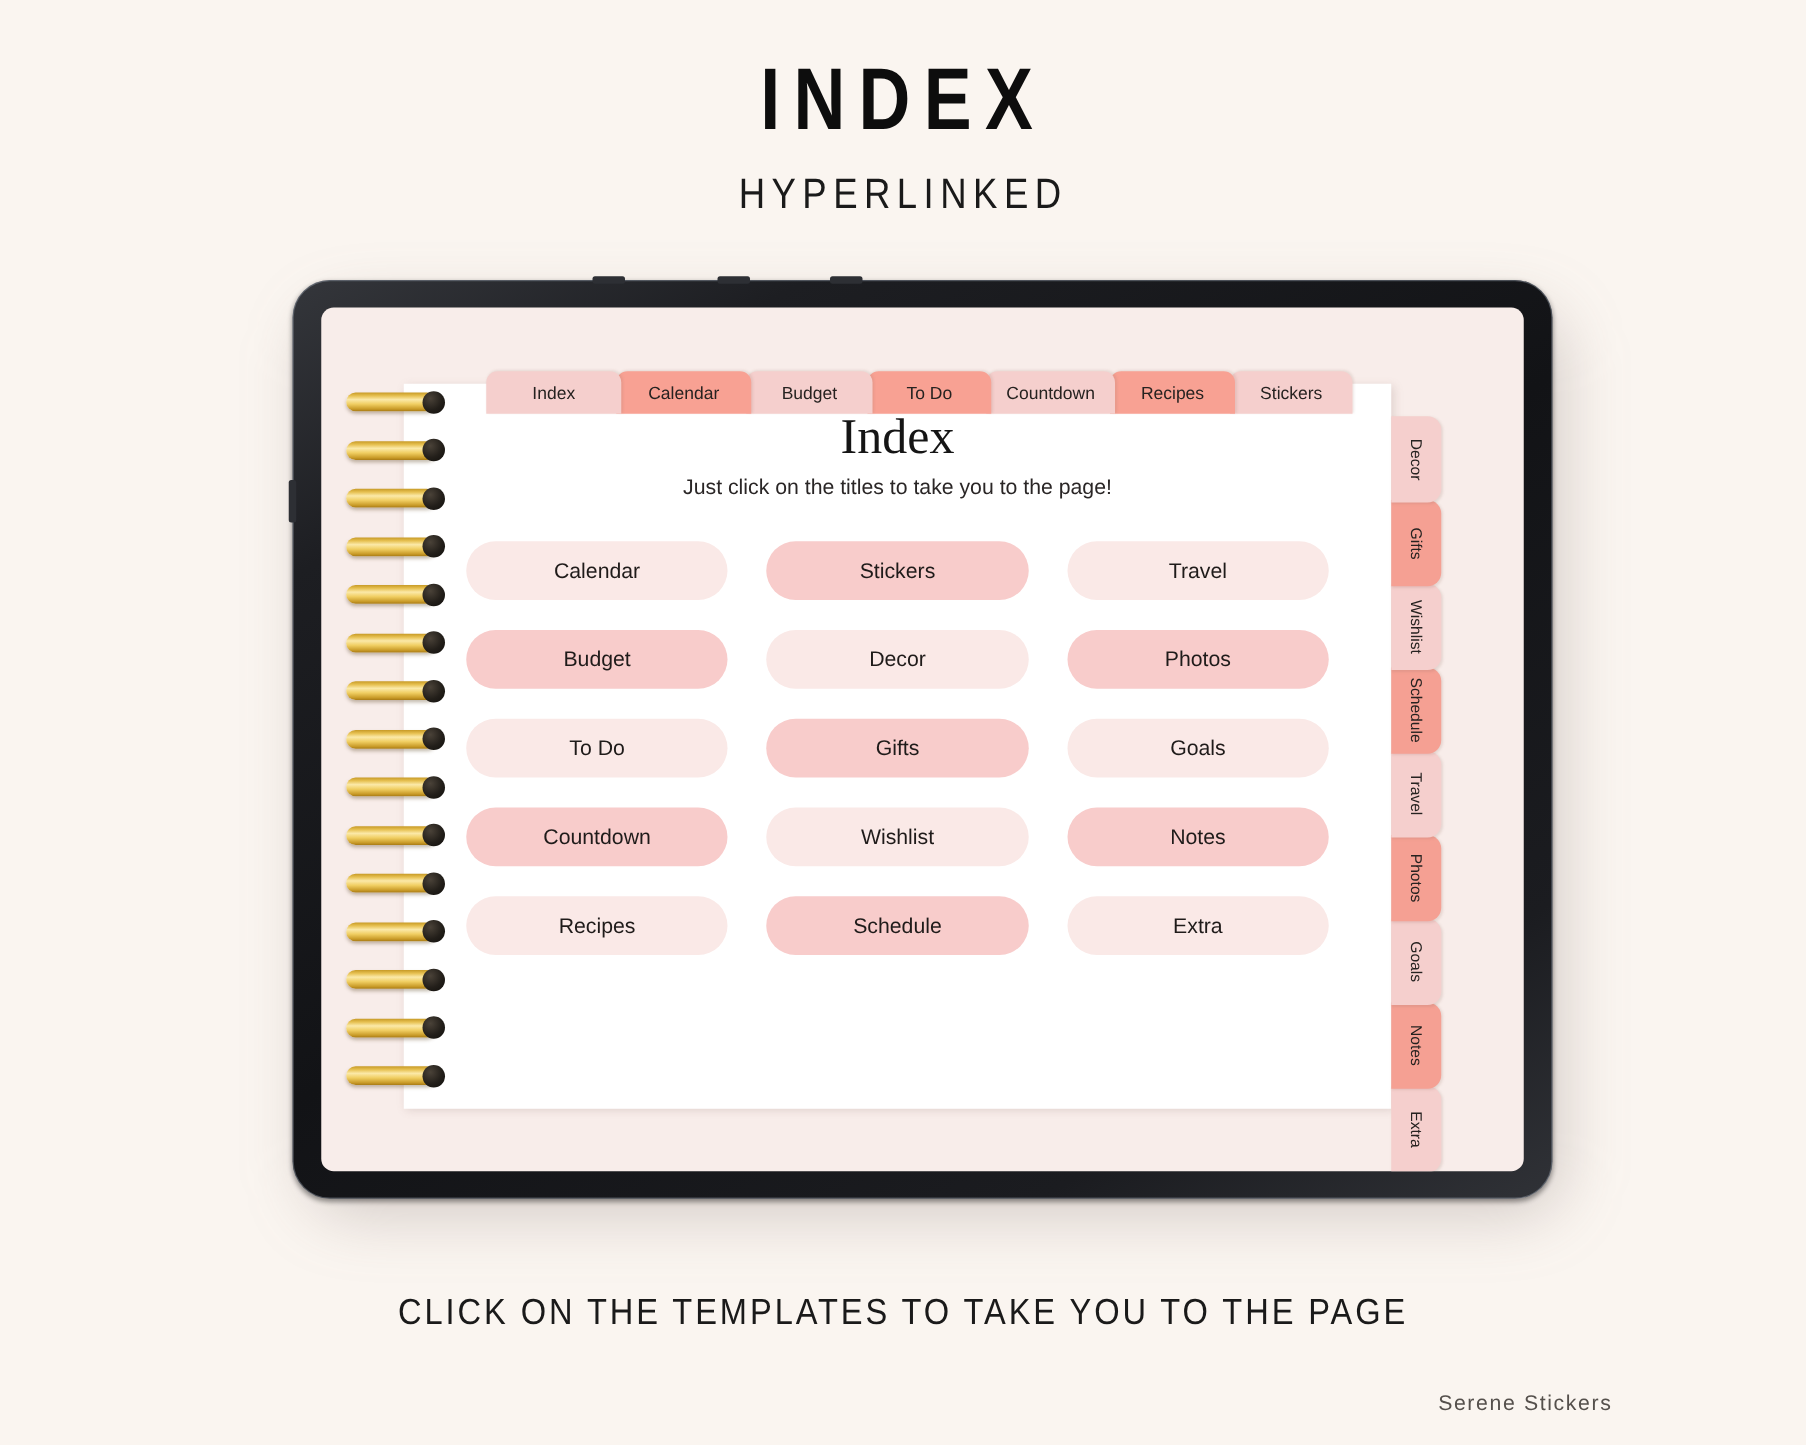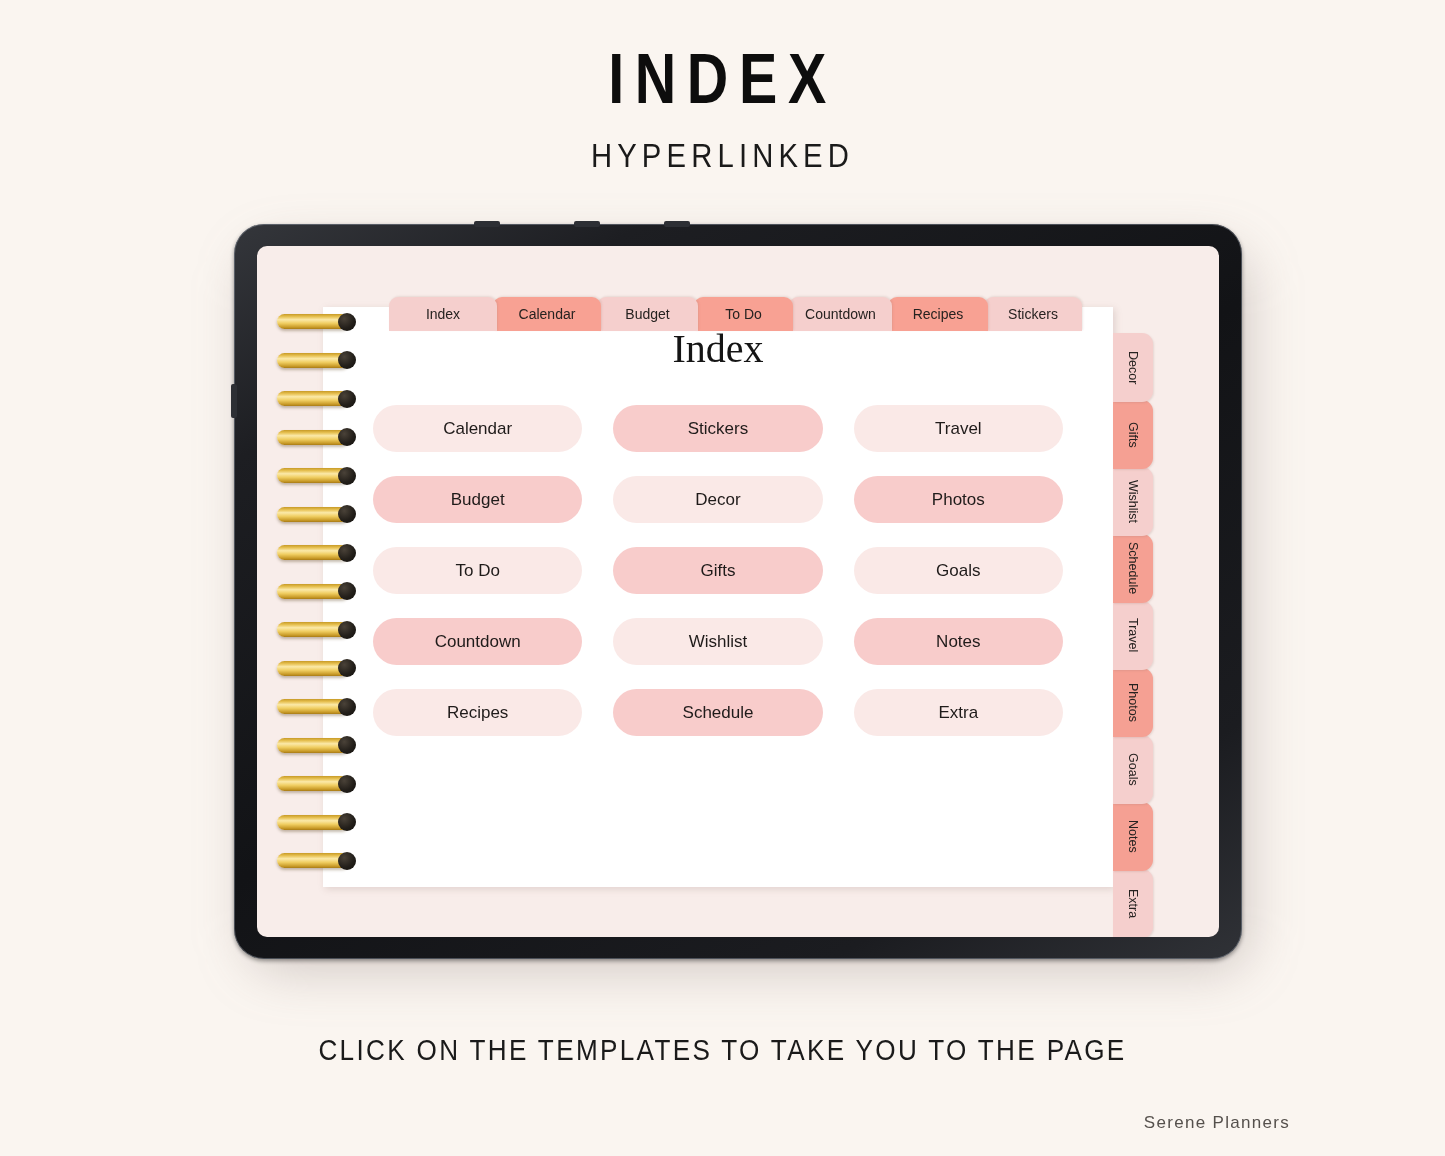--- a/index.html
+++ b/index.html
@@ -284,20 +284,21 @@
         <div class="side-tab stab-dark" style="z-index: 23;">
           <span>Notes</span>
         </div>
         <div class="side-tab stab-light" style="z-index: 22;">
           <span>Extra</span>
         </div>
       </div>
 
     <div class="page">
       <div class="page-title">Index</div>
+      <div class="page-sub">Just click on the titles to take you to the page!</div>
       <div class="link-grid">
           <div class="link-btn lb-light">Calendar</div>
           <div class="link-btn lb-dark">Stickers</div>
           <div class="link-btn lb-light">Travel</div>
           <div class="link-btn lb-dark">Budget</div>
           <div class="link-btn lb-light">Decor</div>
           <div class="link-btn lb-dark">Photos</div>
           <div class="link-btn lb-light">To Do</div>
           <div class="link-btn lb-dark">Gifts</div>
           <div class="link-btn lb-light">Goals</div>
@@ -325,13 +326,13 @@
         <div class="ring" style="top: 423.5px;"></div>
         <div class="ring" style="top: 462px;"></div>
         <div class="ring" style="top: 500.5px;"></div>
         <div class="ring" style="top: 539px;"></div>
       </div>
 
   </div>
 </div>
 
 <div class="caption">CLICK ON THE TEMPLATES TO TAKE YOU TO THE PAGE</div>
-<div class="brand">Serene Planners</div>
+<div class="brand">Serene Stickers</div>
 
 </body></html>

